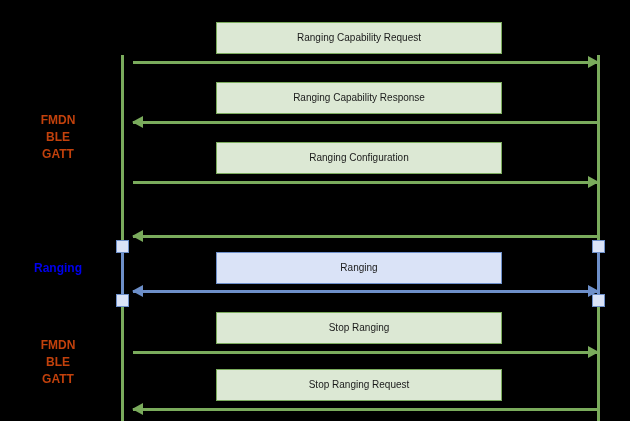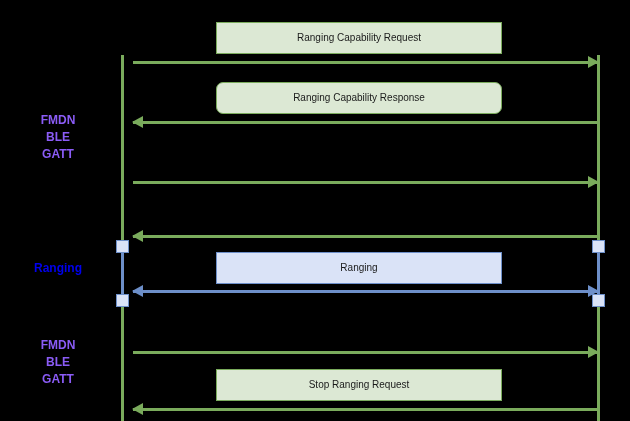--- a/index.html
+++ b/index.html
@@ -99,21 +99,21 @@
   .group-label {
     position: absolute;
     width: 100px;
     left: 8px;
     text-align: center;
     font-size: 12px;
     font-weight: bold;
     line-height: 17px;
     white-space: pre-line;
   }
-  .group-label.green { color: #8b5cf6; text-align: center; }
+  .group-label.green { color: #c2410c; text-align: center; }
   .group-label.blue  { color: #0000ee; }
 </style>
 </head>
 <body>
 
 <div id="canvas">
 
   <div id="lifeline-left" class="lifeline"></div>
   <div id="lifeline-right" class="lifeline"></div>
 
@@ -126,26 +126,27 @@
   <div class="group-label green" style="top:337px;">FMDN
 BLE
 GATT</div>
 
   <div class="msg-box" style="top:22px;">Ranging Capability Request</div>
   <div class="arrow right" style="left:133px; width:465px; top:56px;">
     <div class="shaft"></div>
     <div class="head"></div>
   </div>
 
-  <div class="msg-box" style="top:82px;border-radius:7px;">Ranging Capability Response</div>
+  <div class="msg-box" style="top:82px;">Ranging Capability Response</div>
   <div class="arrow left" style="left:133px; width:465px; top:116px;">
     <div class="shaft"></div>
     <div class="head"></div>
   </div>
 
+  <div class="msg-box" style="top:142px;">Ranging Configuration</div>
   <div class="arrow right" style="left:133px; width:465px; top:176px;">
     <div class="shaft"></div>
     <div class="head"></div>
   </div>
 
   <div class="arrow left" style="left:133px; width:465px; top:230px;">
     <div class="shaft"></div>
     <div class="head"></div>
   </div>
 
@@ -157,20 +158,21 @@
   <div class="activation" style="left:592px; top:240px;"></div>
   <div class="activation" style="left:592px; top:294px;"></div>
 
   <div class="msg-box blue" style="top:252px;">Ranging</div>
   <div class="arrow blue left" style="left:133px; width:465px; top:285px;">
     <div class="shaft"></div>
     <div class="head"></div>
     <div class="head" style="left:auto; right:-1px; border-right:none; border-left:11px solid #6d8fc9;"></div>
   </div>
 
+  <div class="msg-box" style="top:312px;">Stop Ranging</div>
   <div class="arrow right" style="left:133px; width:465px; top:346px;">
     <div class="shaft"></div>
     <div class="head"></div>
   </div>
 
   <div class="msg-box" style="top:369px;">Stop Ranging Request</div>
   <div class="arrow left" style="left:133px; width:465px; top:403px;">
     <div class="shaft"></div>
     <div class="head"></div>
   </div>

